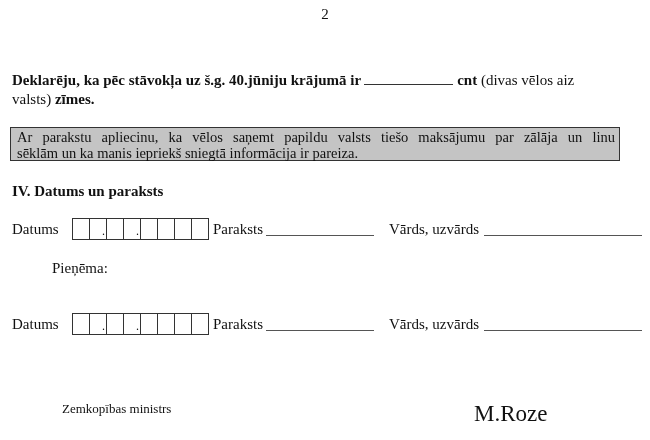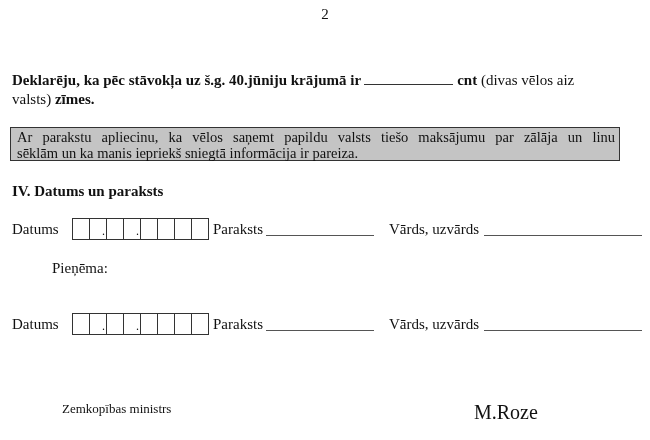--- a/index.html
+++ b/index.html
@@ -22,21 +22,21 @@
   .gray-box .l1 { text-align: justify; text-align-last: justify; white-space: nowrap; }
   .section-title { left: 12px; top: 183px; font-weight: bold; font-size: 15px; }
   .row { position: absolute; left: 12px; height: 24px; width: 640px; }
   .row .lbl { position: absolute; top: 3px; font-size: 15px; }
   .date-boxes { position: absolute; left: 60px; top: 0; height: 22px; display: flex; border-left: 1.5px solid #333; }
   .cell { width: 16px; height: 20px; border-top: 1.5px solid #333; border-bottom: 1.5px solid #333; border-right: 1.5px solid #333; position: relative; }
   .cell .dot { position: absolute; right: 1px; bottom: 3px; font-size: 12px; line-height: 10px; }
   .sig-line { position: absolute; top: 17px; border-bottom: 1px solid #555; }
   .note { left: 12px; top: 259px; line-height: 19px; font-size: 15px; margin-left: 40px; }
   .footer-left { left: 62px; top: 401px; font-size: 13px; }
-  .footer-right { left: 474px; top: 401px; font-size: 20px; }
+  .footer-right { left: 474px; top: 401px; font-size: 23px; }
 </style>
 </head>
 <body>
 
 <div class="abs page-num">2</div>
 
 <div class="abs decl">
   <div>
     <span class="b">Deklarēju, ka pēc stāvokļa uz š.g. 40.jūniju krājumā ir</span><span class="blank-line"></span><span class="b">cnt</span>
     <span>(divas vēlos aiz</span>

